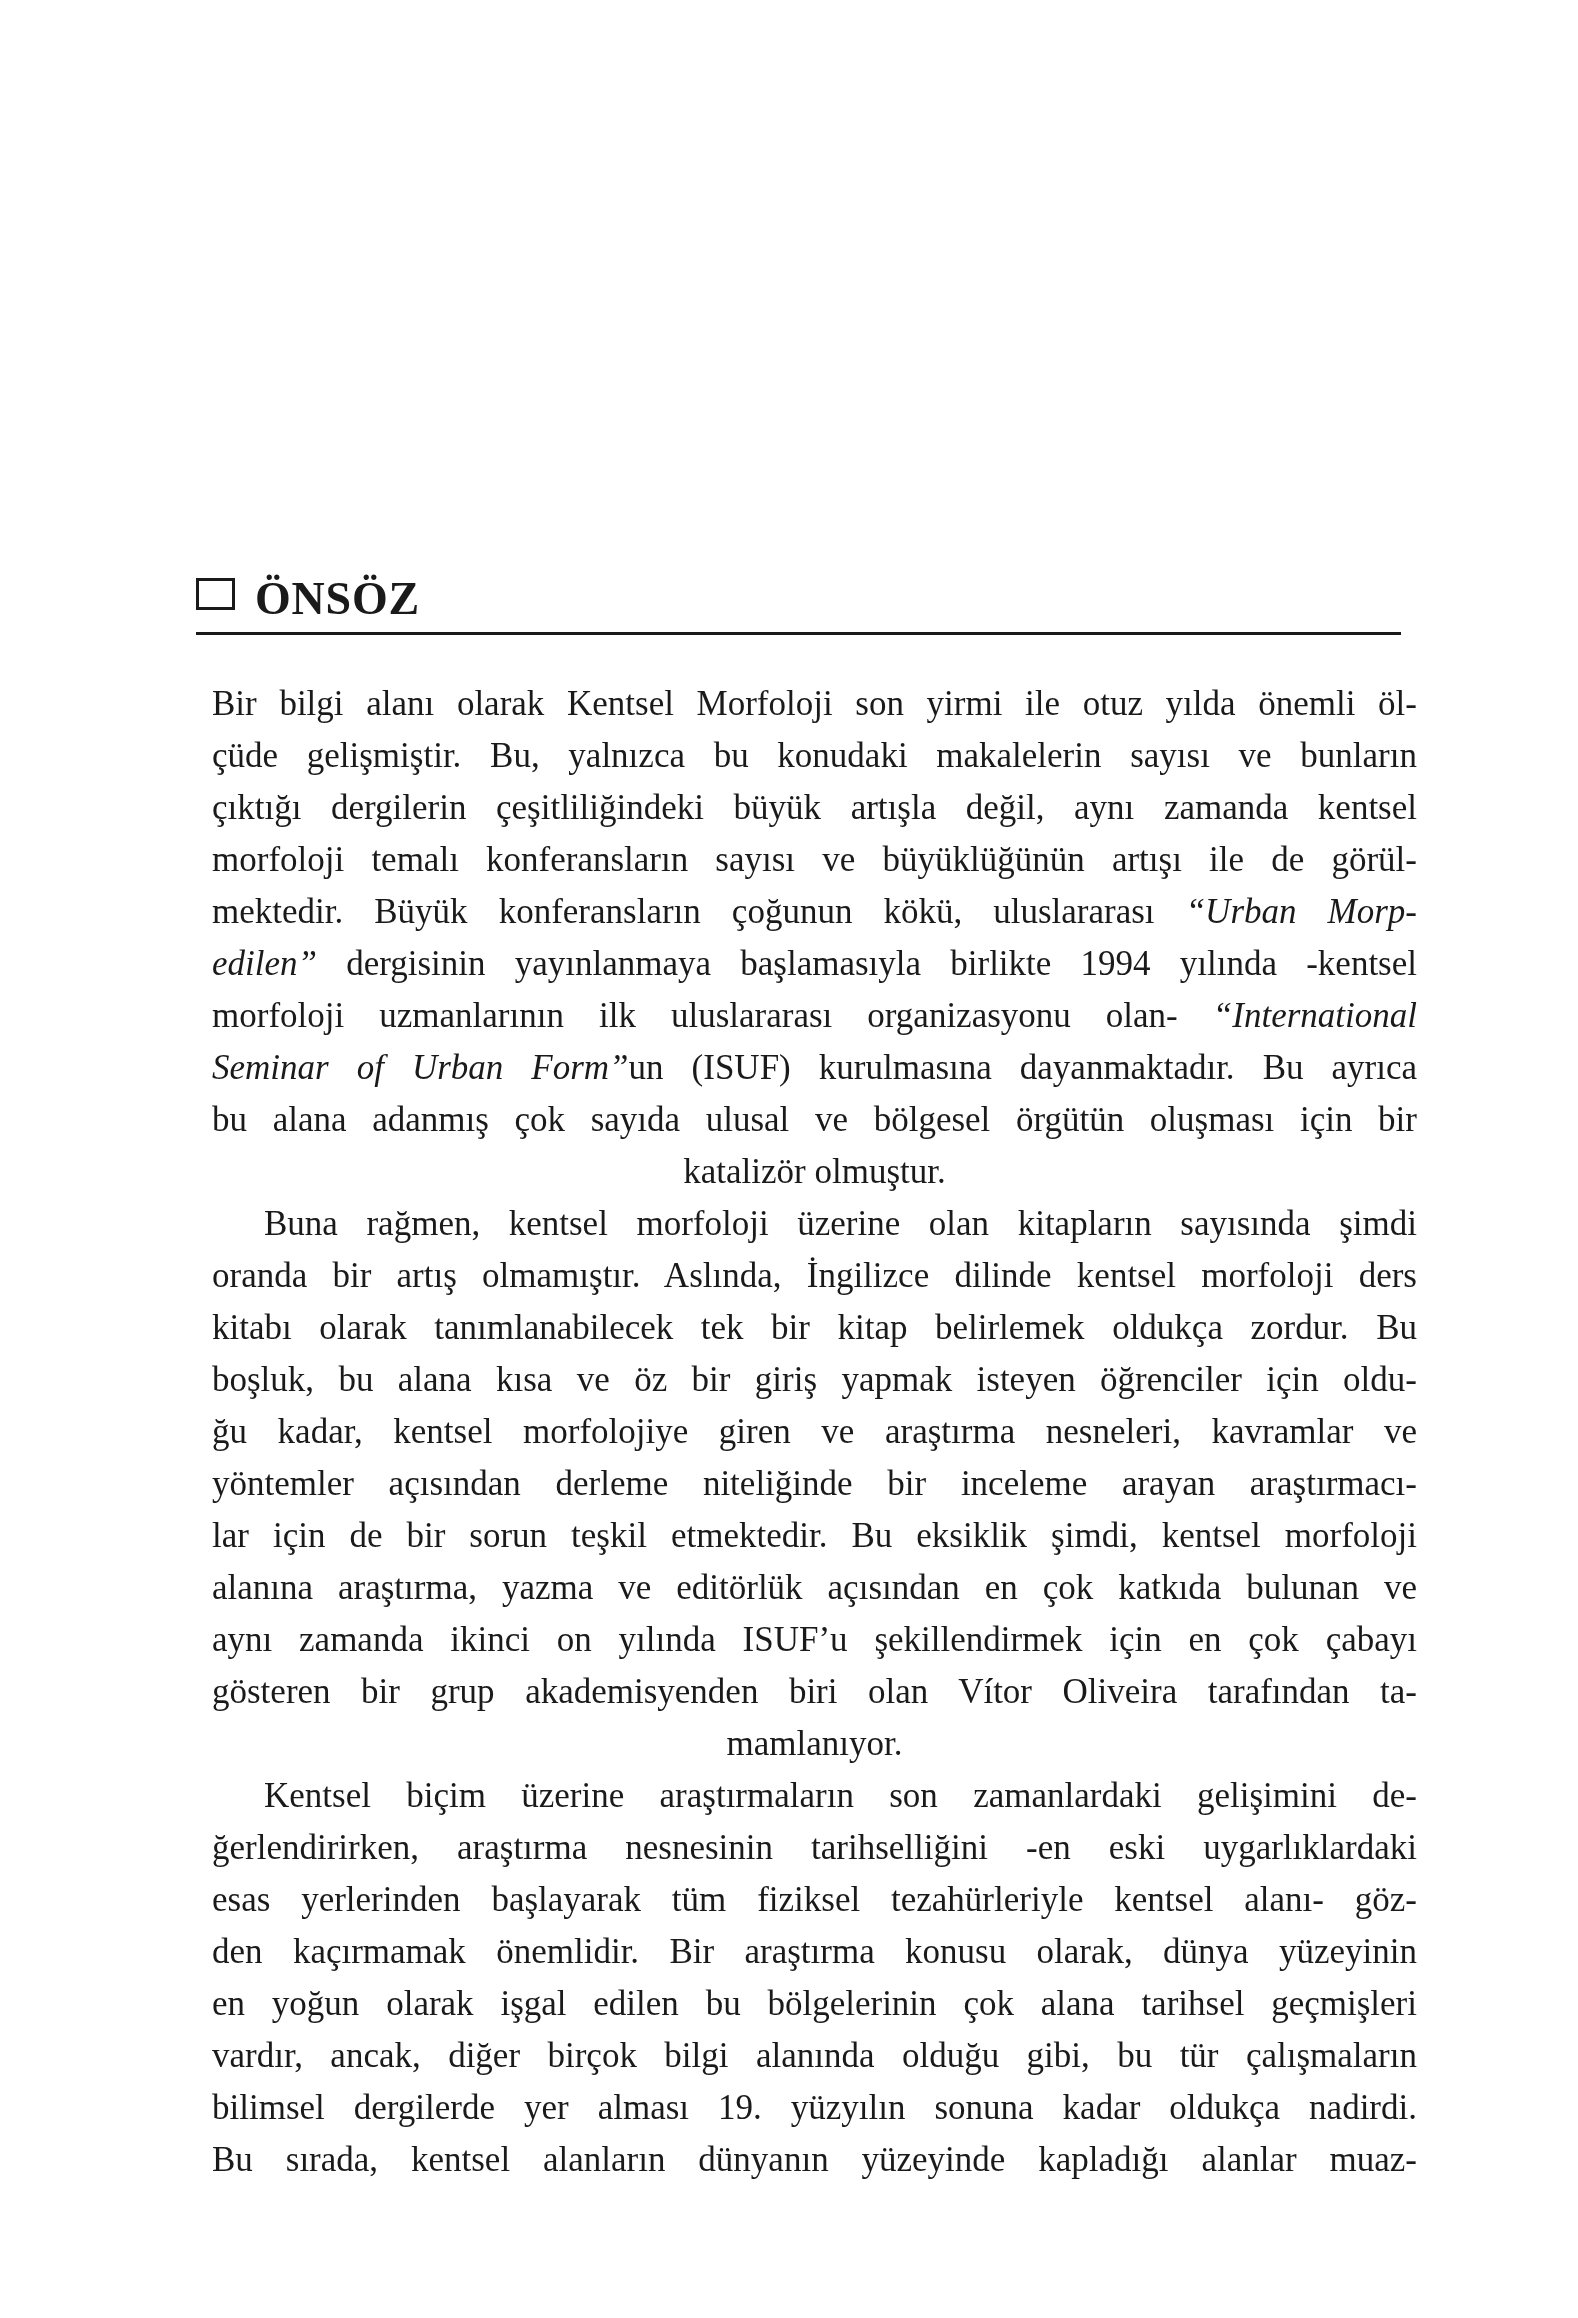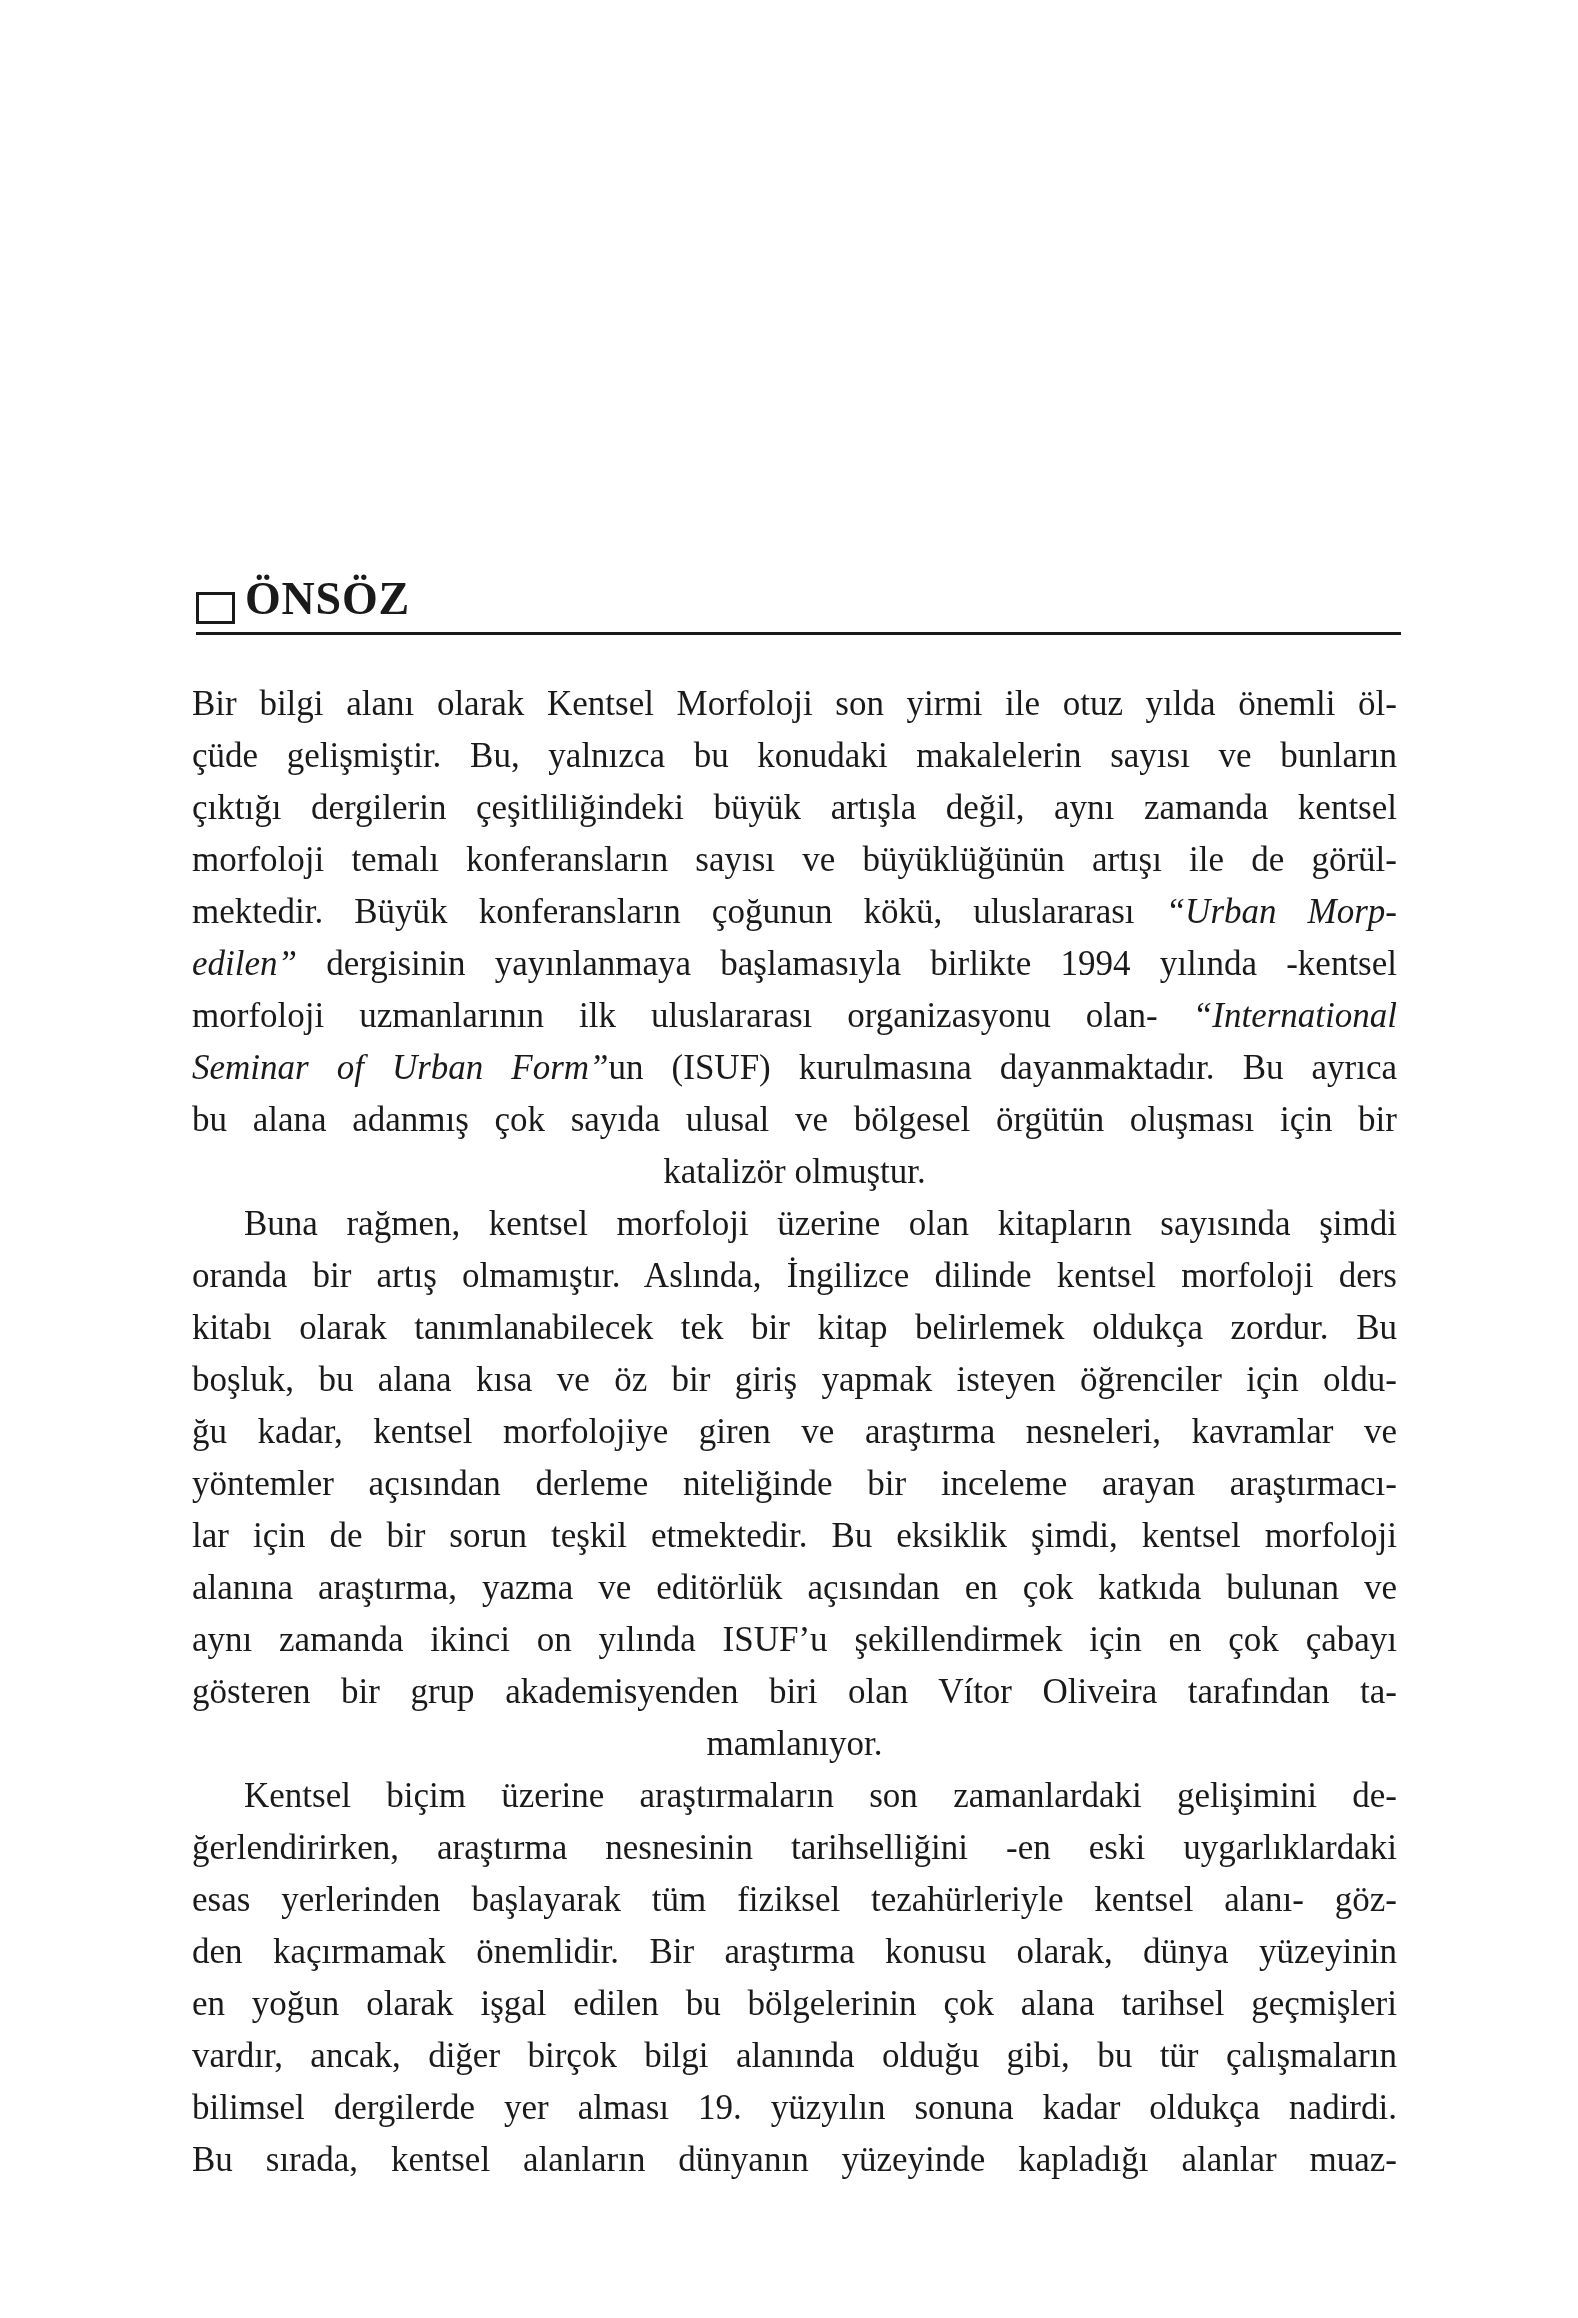--- a/index.html
+++ b/index.html
@@ -14,22 +14,22 @@
     background: #ffffff;
     overflow: hidden;
     font-family: "Liberation Serif", serif;
     color: #1a1a1a;
   }
   .heading-row {
     position: absolute;
     left: 196px;
     top: 578px;
     display: flex;
-    align-items: flex-end;
-    gap: 10px;
+    align-items: flex-start;
+    gap: 20px;
   }
   .square-bullet {
     width: 33px;
     height: 26px;
     border: 3.3px solid #1a1a1a;
     background: #ffffff;
     flex: 0 0 auto;
   }
   .page-title {
     font-size: 46px;
@@ -42,21 +42,21 @@
   .heading-rule {
     position: absolute;
     left: 196px;
     top: 632px;
     width: 1205px;
     height: 3.3px;
     background: #1a1a1a;
   }
   .body-text {
     position: absolute;
-    left: 192px;
+    left: 212px;
     top: 678px;
     width: 1205px;
     font-size: 35px;
     line-height: 52px;
   }
   .para { margin: 0; }
   .tline {
     white-space: nowrap;
     text-align: center;
   }

